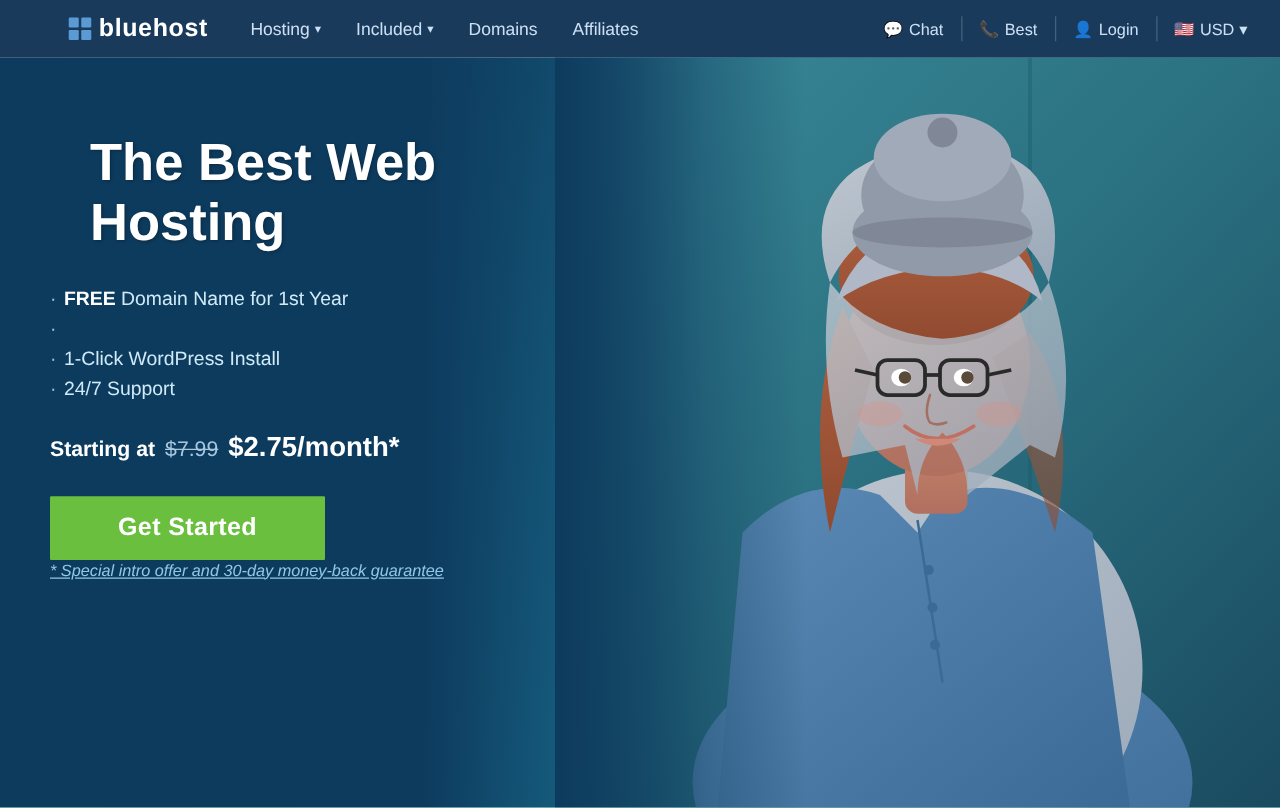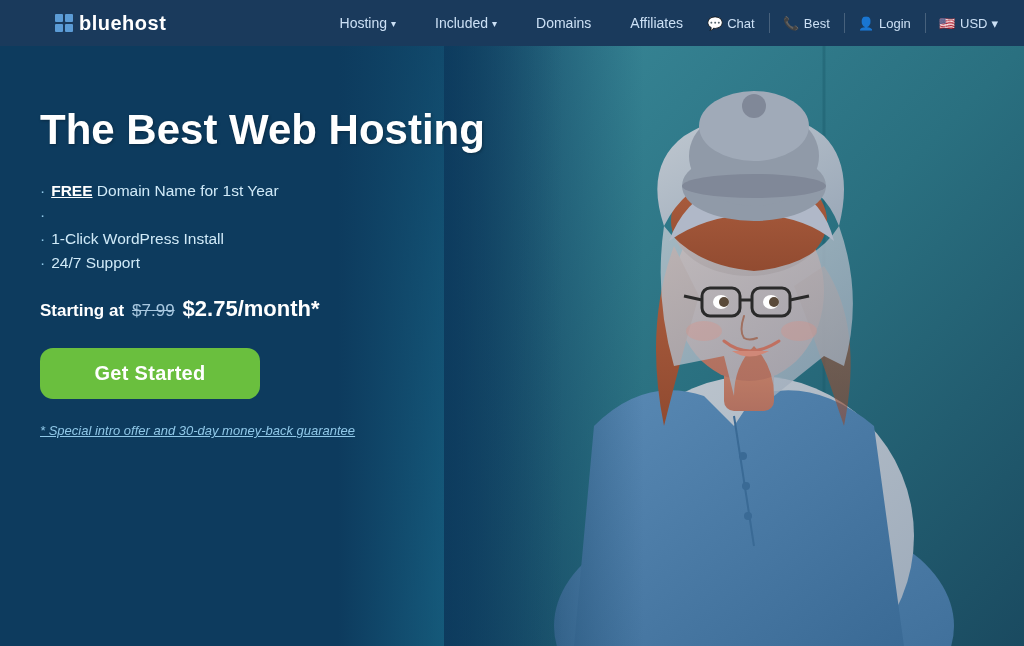--- a/index.html
+++ b/index.html
@@ -36,23 +36,22 @@
     }
     #logo-text {
       color: white;
       font-size: 20px;
       font-weight: 600;
       letter-spacing: 0.5px;
     }
     .nav-links {
       display: flex;
       align-items: center;
-      gap: 11px;
+      gap: 0;
       flex: 1;
-      justify-content: flex-end;
     }
     .nav-item {
       color: #cce0f5;
       font-size: 14px;
       padding: 0 14px;
       height: 46px;
       display: flex;
       align-items: center;
       cursor: pointer;
       text-decoration: none;
@@ -123,39 +122,39 @@
       max-width: 460px;
     }
 
     #main-heading {
       color: white;
       font-size: 42px;
       font-weight: 700;
       line-height: 1.15;
       margin-bottom: 28px;
       text-shadow: 1px 1px 3px rgba(0,0,0,0.3);
+      margin-left: 32px;
     }
 
     .feature-list {
       list-style: none;
       margin-bottom: 24px;
     }
     .feature-item {
       color: #d0eaf8;
       font-size: 15.5px;
       margin-bottom: 6px;
       display: flex;
       align-items: center;
     }
     .bullet {
       margin-right: 6px;
       color: #90c8e8;
     }
     .free-underline {
-      text-decoration: underline;
       font-weight: 700;
       color: white;
     }
 
     #pricing {
       display: flex;
       align-items: baseline;
       gap: 8px;
       margin-bottom: 26px;
     }
@@ -175,24 +174,23 @@
       font-weight: 700;
     }
 
     #get-started-btn {
       background: #6abf3e;
       color: white;
       border: none;
       padding: 14px 40px;
       font-size: 20px;
       font-weight: 600;
-      border-radius: 13px;
+      border-radius: 1px;
       cursor: pointer;
       display: block;
-      margin-bottom: 22px;
       letter-spacing: 0.3px;
       min-width: 220px;
     }
 
     #special-offer {
       color: #90c8e8;
       font-size: 13px;
       font-style: italic;
       text-decoration: underline;
       cursor: pointer;

